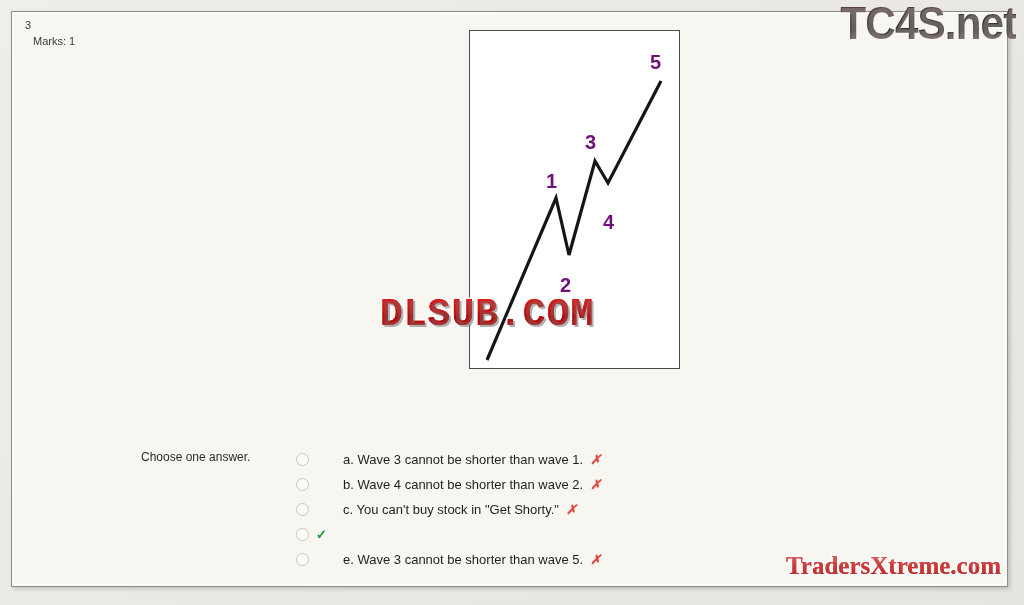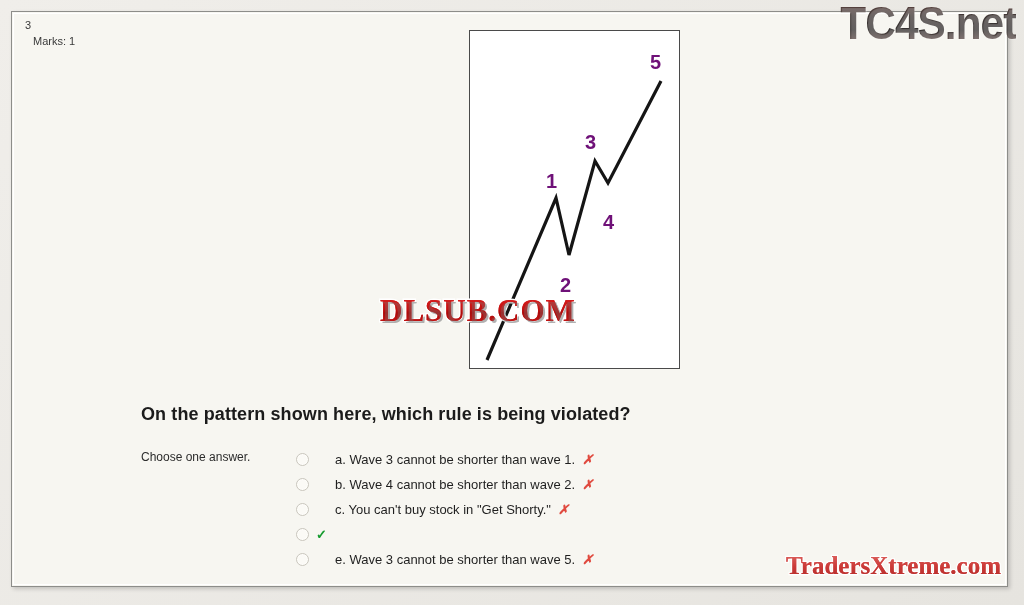--- a/index.html
+++ b/index.html
@@ -92,23 +92,23 @@
     font-size: 20px;
     color: #6f1178;
     letter-spacing: 0px;
   }
 
   
   #dlsub-watermark {
     position: absolute;
     left: 368px;
     top: 281px;
-    font-family: Liberation Serif, serif;
-    font-weight: bold;
-    font-size: 31px;
+    font-family: Liberation Mono, monospace;
+    font-weight: bold;
+    font-size: 38px;
     letter-spacing: 1px;
     color: #cc1111;
     -webkit-text-stroke: 3px #ffffff;
     paint-order: stroke fill;
     text-shadow:
       2px 2px 0 rgba(120,120,120,0.35);
     white-space: nowrap;
     z-index: 60;
   }
   #dlsub-watermark .inner {
@@ -164,21 +164,21 @@
   .radio {
     width: 11px;
     height: 11px;
     border: 1px solid #c9c6bd;
     border-radius: 50%;
     background: #fbfaf6;
     flex: 0 0 auto;
     box-shadow: inset 0 0 0 1px #fefdfa;
   }
   .answer-text {
-    margin-left: 26px;
+    margin-left: 34px;
     font-size: 13px;
     color: #1f1f1f;
     white-space: nowrap;
   }
   .mark {
     margin-left: 7px;
     font-size: 13px;
     font-weight: bold;
     font-style: italic;
   }
@@ -251,21 +251,20 @@
       </svg>
       <div id="wave-label-layer">
           <div class="wave-label" style="left: 76px; top: 139px; color: rgb(111, 17, 120);">1</div>
           <div class="wave-label" style="left: 90px; top: 243px; color: rgb(111, 17, 120);">2</div>
           <div class="wave-label" style="left: 115px; top: 100px; color: rgb(111, 17, 120);">3</div>
           <div class="wave-label" style="left: 133px; top: 180px; color: rgb(111, 17, 120);">4</div>
           <div class="wave-label" style="left: 180px; top: 20px; color: rgb(111, 17, 120);">5</div>
         </div>
     </div>
 
-    <div id="question-prompt">On the pattern shown here, which rule is being violated?</div>
 
     <div id="answers-block">
       <div id="choose-label">Choose one answer.</div>
       <div class="answer-list" id="answer-list">
           <div class="answer-row">
             <span class="radio"></span>
             <span class="answer-text">a. Wave 3 cannot be shorter than wave 1.</span>
             <span class="mark wrong">✗</span>
           </div>
           <div class="answer-row">

